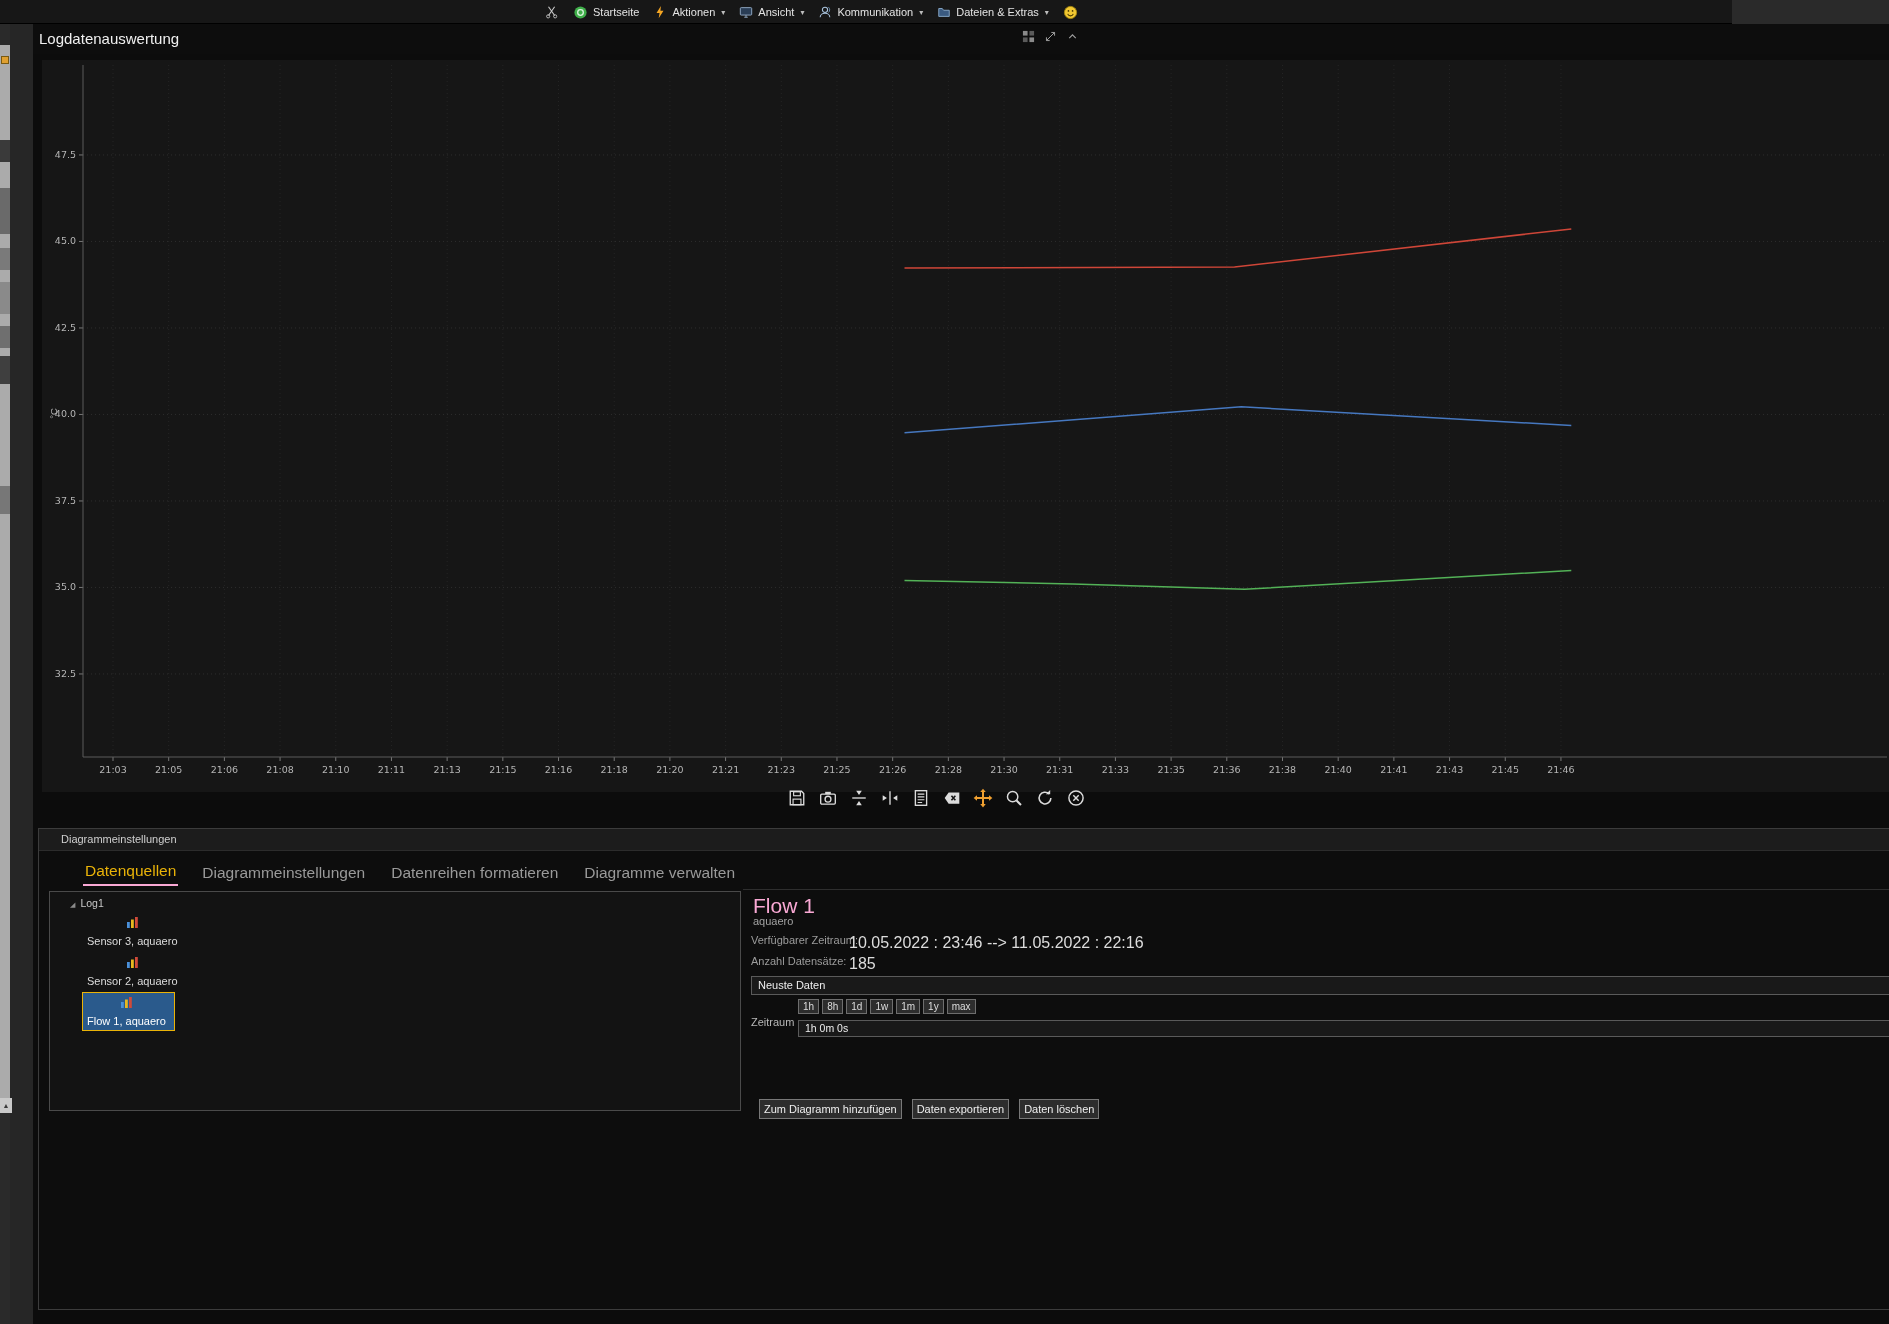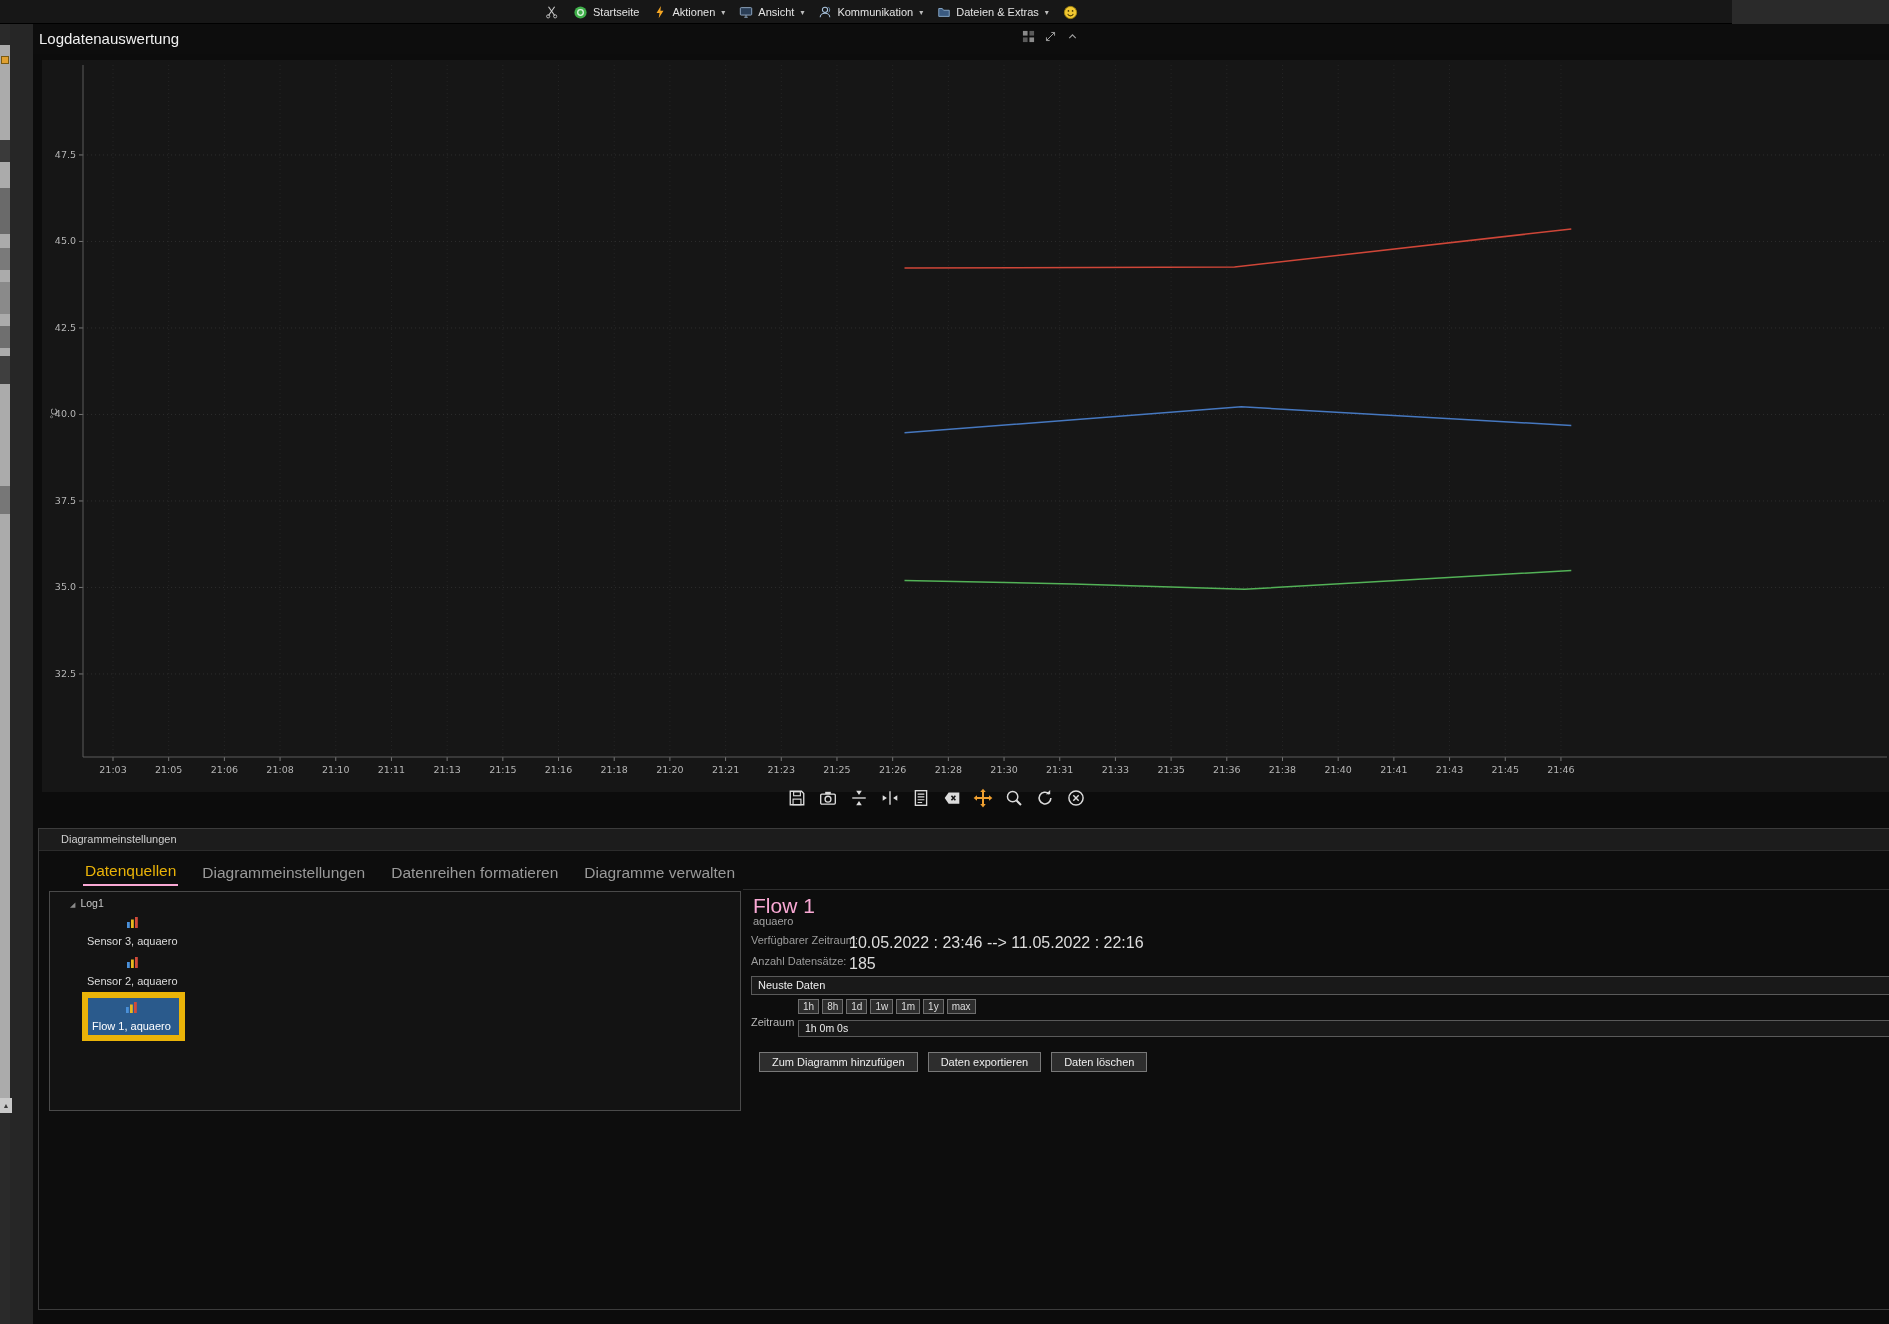--- a/index.html
+++ b/index.html
@@ -36,36 +36,36 @@
   .panel-header-label { position:absolute; left:22px; top:4px; font-size:11px; color:#cfcfcf; }
   .tabs-row { position:absolute; left:8px; top:30px; display:flex; gap:22px; align-items:flex-end; }
   .tab { font-size:15.5px; color:#9a9a9a; padding:3px 2px 4px 2px; cursor:pointer; }
   .tab.active { color:#eab308; border-bottom:2px solid #f9a8d4;margin-left:36px; }
 
   
   .tree-box { position:absolute; left:10px; top:62px; width:692px; height:220px; background:#131313; border:1px solid #4a4a4a; overflow:hidden; }
   .tree-root-row { display:flex; align-items:flex-end; gap:5px; padding:5px 0 2px 20px; color:#c8c8c8; font-size:10.5px; }
   .tree-root-row .tri { color:#8a8a8a; font-size:7px; }
   .tree-item { display:flex; align-items:center; gap:6px; margin-left:32px; margin-top:1px; padding:3px 8px 3px 4px; width:max-content; color:#dcdcdc; font-size:11px; border:1px solid transparent; cursor:pointer;flex-direction:column; }
-  .tree-item.selected { background:#2a5a8c; border:6px solid #eab308; color:#ffffff;text-align:right; }
+  .tree-item.selected { background:#2a5a8c; border:1px solid #eab308; color:#ffffff;text-align:right; }
   .bars-icon { width:13px; height:13px; display:block; }
 
   
   .details { position:absolute; left:704px; top:60px; width:1150px; height:420px; border-top:1px solid #2e2e2e; }
   .flow-title { position:absolute; left:10px; top:4px; color:#f9a8d4; font-size:21px; }
   .flow-sub { position:absolute; left:10px; top:25px; color:#a2a2a2; font-size:11px; }
   .drow-label { position:absolute; left:8px; color:#9c9c9c; font-size:11px; }
   .drow-value { position:absolute; left:106px; color:#dddddd; font-size:16px; }
   .range-select { position:absolute; left:8px; top:86px; width:1140px; height:19px; background:#191919; border:1px solid #5a5a5a; color:#eeeeee; font-size:11px; line-height:17px; padding-left:6px; cursor:pointer; }
   .zeit-label { position:absolute; left:8px; top:126px; color:#b8b8b8; font-size:11px; }
   .range-btns { position:absolute; left:55px; top:109px; display:flex; gap:3px; }
   .rbtn { background:#2d2d2d; border:1px solid #6e6e6e; color:#dddddd; font-size:10px; padding:1px 4px; min-width:18px; text-align:center; cursor:pointer; }
   .duration-input { position:absolute; left:55px; top:130px; width:1093px; height:17px; background:#191919; border:1px solid #5a5a5a; color:#eeeeee; font-size:10.5px; line-height:15px; padding-left:6px; }
   .action-btns { position:absolute; left:16px; top:162px; display:flex; gap:10px; }
-  .abtn { background:#2d2d2d; border:1px solid #787878; color:#eeeeee; font-size:11px; padding:3px 12px; cursor:pointer; }
+  .abtn { background:#2d2d2d; border:1px solid #787878; color:#eeeeee; font-size:11px; padding:3px 4px; cursor:pointer;margin-top:47px; }
 
   
   .left-sliver { left:0; top:45px; width:10px; height:1060px; background:#ababab; }
   .sliver-seg { position:absolute; left:0; width:10px; }
   .left-gap { left:10px; top:24px; width:23px; height:1300px; background:#262626; }
   .mini-icon-orange { left:1px; top:56px; width:8px; height:8px; background:#e0a030; border:1px solid #7a5a10; }
   .scroll-arrow { left:0; top:1098px; width:12px; height:15px; background:#c9c9c9; color:#3a3a3a; font-size:7px; text-align:center; line-height:15px; }
 </style>
 </head>
 <body>

